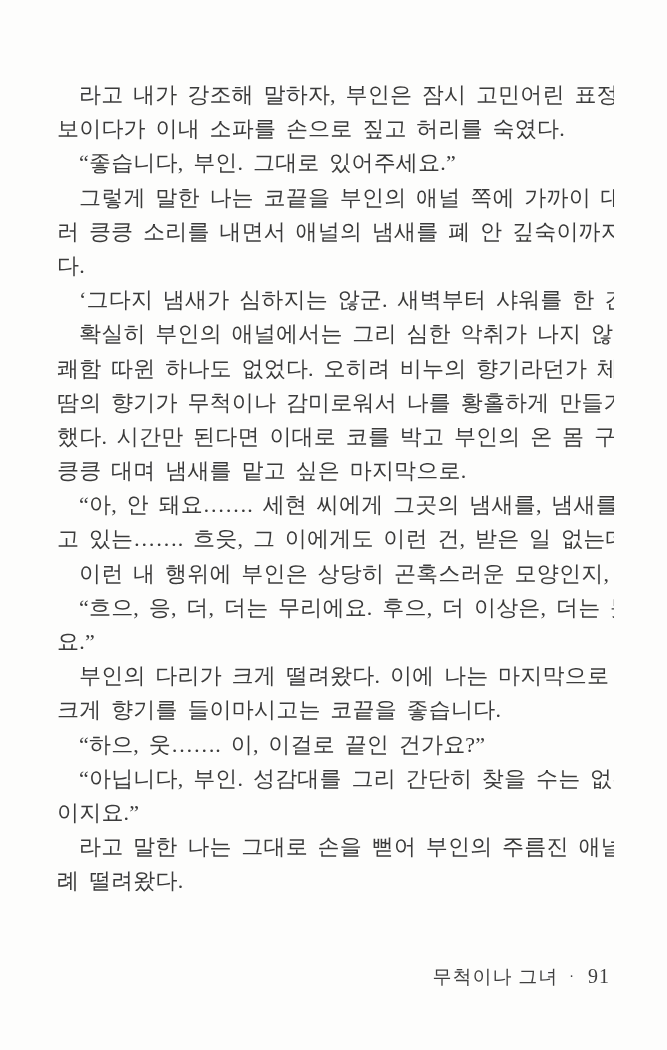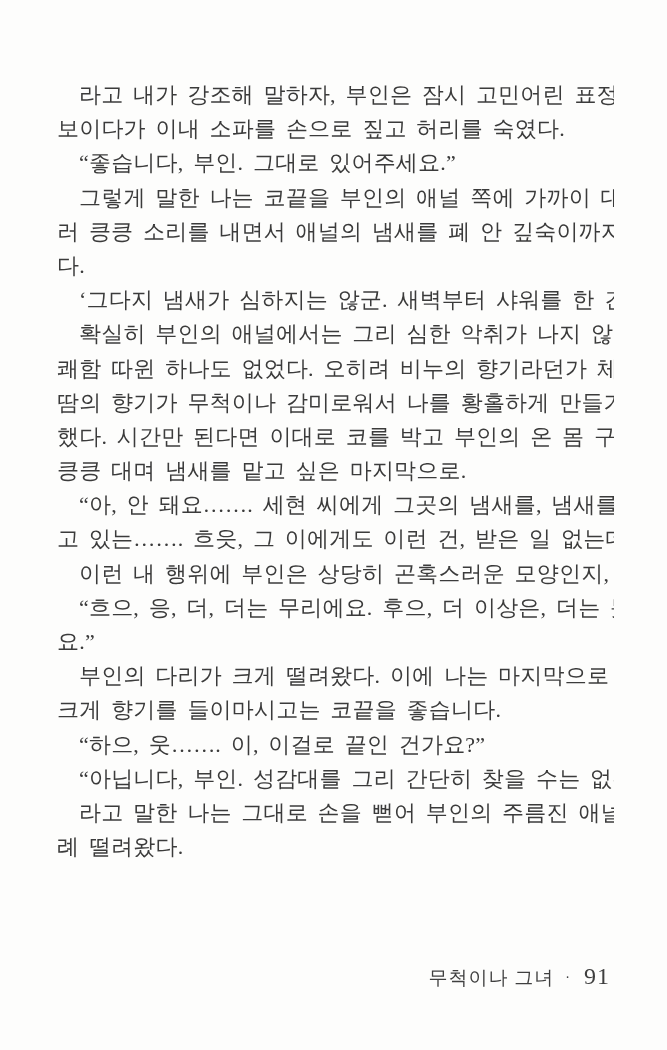--- a/index.html
+++ b/index.html
@@ -52,21 +52,21 @@
   }
   .page-footer .sep {
     display: inline-block;
     margin: 0 9px 0 11px;
     font-size: 14px;
     vertical-align: 2px;
   }
   .page-footer .pagenum {
     display: inline-block;
     margin-left: 4px;
-    font-size: 24px;
+    font-size: 20px;
   }
 </style>
 </head>
 <body>
 
 <div class="book-page">
 
   <div class="page-text">
     <div class="line indent">라고 내가 강조해 말하자, 부인은 잠시 고민어린 표정을 지어</div>
     <div class="line">보이다가 이내 소파를 손으로 짚고 허리를 숙였다.</div>
@@ -82,20 +82,21 @@
     <div class="line">킁킁 대며 냄새를 맡고 싶은 마지막으로.</div>
     <div class="line indent">“아, 안 돼요……. 세현 씨에게 그곳의 냄새를, 냄새를 맡아지</div>
     <div class="line">고 있는……. 흐읏, 그 이에게도 이런 건, 받은 일 없는데…….”</div>
     <div class="line indent">이런 내 행위에 부인은 상당히 곤혹스러운 모양인지, 홀로 연</div>
     <div class="line indent">“흐으, 응, 더, 더는 무리에요. 후으, 더 이상은, 더는 못 참아</div>
     <div class="line">요.”</div>
     <div class="line indent">부인의 다리가 크게 떨려왔다. 이에 나는 마지막으로 한 번 더</div>
     <div class="line">크게 향기를 들이마시고는 코끝을 좋습니다.</div>
     <div class="line indent">“하으, 웃……. 이, 이걸로 끝인 건가요?”</div>
     <div class="line indent">“아닙니다, 부인. 성감대를 그리 간단히 찾을 수는 없는 노릇</div>
+    <div class="line">이지요.”</div>
     <div class="line indent">라고 말한 나는 그대로 손을 뻗어 부인의 주름진 애널을 한 차</div>
     <div class="line">례 떨려왔다.</div>
   </div>
 
   <div class="page-footer">
     <span>무척이나 그녀</span><span class="sep">·</span><span class="pagenum">91</span>
   </div>
 
 </div>
 

